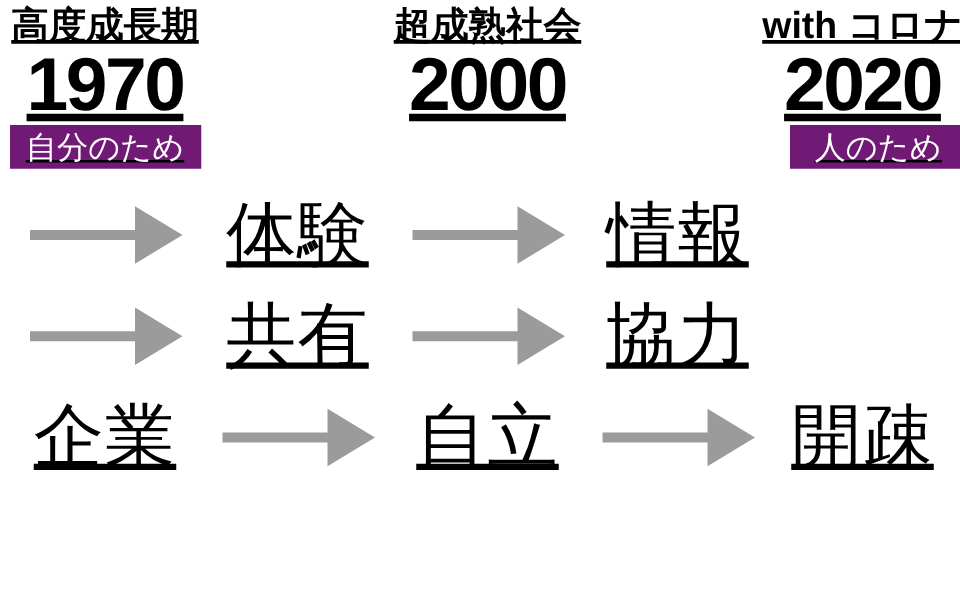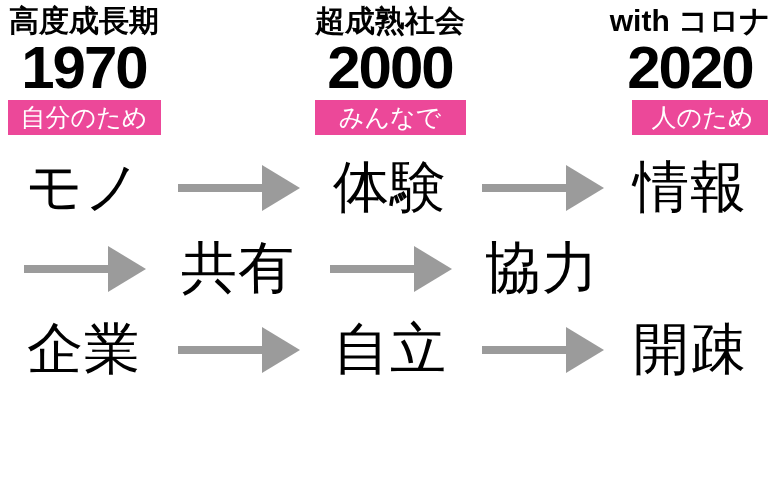--- a/index.html
+++ b/index.html
@@ -13,20 +13,21 @@
     height: 481px;
     background: #ffffff;
     overflow: hidden;
     font-family: "Liberation Sans", "DejaVu Sans", sans-serif;
     color: #000000;
   }
   .grid {
     display: grid;
     grid-template-columns: 168px 140px 164px 140px 156px;
     width: 652px;
+    text-decoration: underline;
   }
   .header {
     padding-top: 2px;
   }
   .hcell {
     display: flex;
     flex-direction: column;
     align-items: center;
     justify-content: flex-start;
   }
@@ -41,21 +42,21 @@
     font-size: 60px;
     font-weight: 600;
     line-height: 56px;
     letter-spacing: -2px;
     white-space: nowrap;
     text-align: right;
   }
   .era-badge {
     margin-top: 4px;
     height: 35px;
-    background: #ec4899;
+    background: #701a75;
     color: #ffffff;
     font-size: 25px;
     font-weight: 500;
     display: flex;
     align-items: center;
     justify-content: center;
     white-space: nowrap;
   }
   .b1 { width: 153px; }
   .b2 { width: 151px; }
@@ -92,34 +93,32 @@
   <div class="grid header">
     <div class="hcell">
       <div class="era-label">高度成長期</div>
       <div class="era-year">1970</div>
       <div class="era-badge b1">自分のため</div>
     </div>
     <div></div>
     <div class="hcell">
       <div class="era-label">超成熟社会</div>
       <div class="era-year">2000</div>
-      <div class="era-badge b2">みんなで</div>
     </div>
     <div></div>
     <div class="hcell">
       <div class="era-label">with コロナ</div>
       <div class="era-year">2020</div>
       <div class="era-badge b3">人のため</div>
     </div>
   </div>
 
   <div class="body-rows">
 
     <div class="grid row">
-      <div class="word">モノ</div>
       <div class="arrowcell">
         <svg width="124" height="48" viewBox="0 0 124 48">
             <rect class="arrow-fill" x="2" y="20" width="88" height="8"></rect>
             <polygon class="arrow-fill" points="86,1 86,47 124,24"></polygon>
           </svg>
       </div>
       <div class="word">体験</div>
       <div class="arrowcell">
         <svg width="124" height="48" viewBox="0 0 124 48">
             <rect class="arrow-fill" x="2" y="20" width="88" height="8"></rect>

